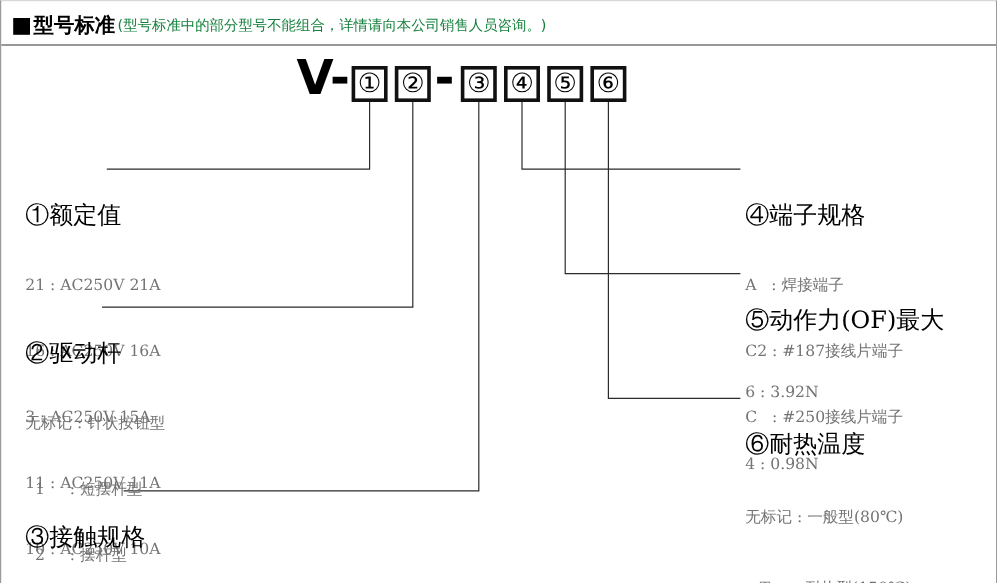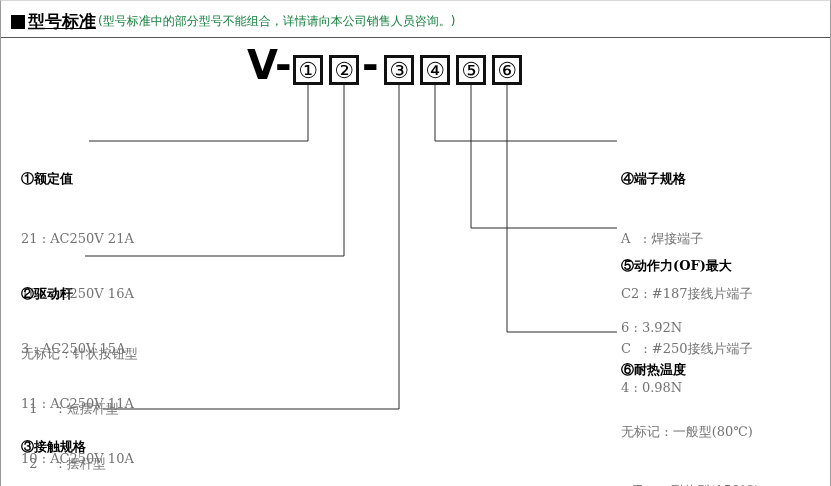--- a/index.html
+++ b/index.html
@@ -30,21 +30,20 @@
   .square-marker {
     width: 14px; height: 14px;
     background: #000;
     margin-right: 3px;
     flex: 0 0 auto;
   }
   .header-title {
     font-size: 17px;
     font-weight: bold;
     color: #000;
-    text-decoration: underline;
   }
   .header-note {
     font-size: 12px;
     margin-left: 2px;
     color: #15803d;
   }
   .header-rule {
     position: absolute;
     left: 0; right: 0; top: 36px;
     height: 1px;
@@ -94,22 +93,22 @@
     stroke-width: 1;
   }
 
   
   .sec {
     position: absolute;
     white-space: pre;
   }
   .sec-title {
     margin: 0 0 5px 0;
-    font-size: 13px;
-    font-weight: bold;
+    font-size: 20px;
+    font-weight: normal;
     line-height: 16px;
     color: #000;
   }
   .sec .item {
     font-size: 13px;
     line-height: 17px;
     color: #737373;
   }
   .sec.spaced .item { line-height: 22px; }
   .sec.spaced2 .item { line-height: 21px; }

